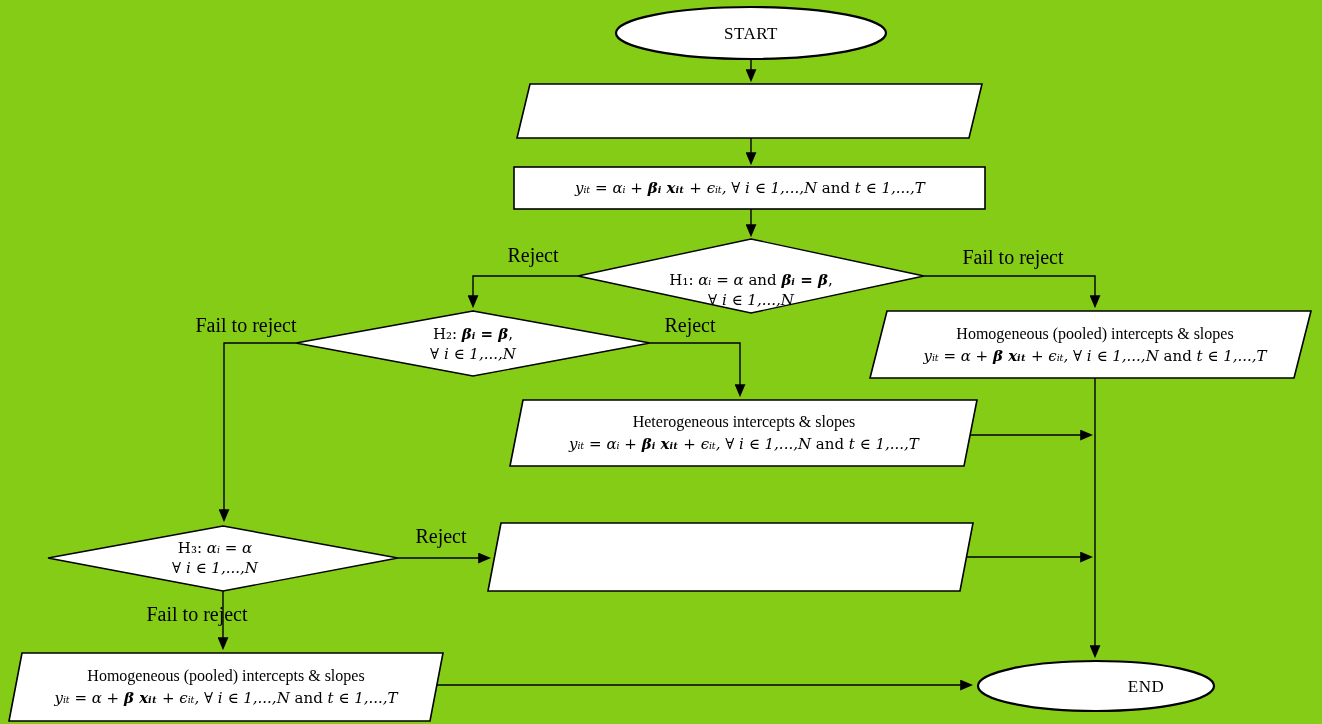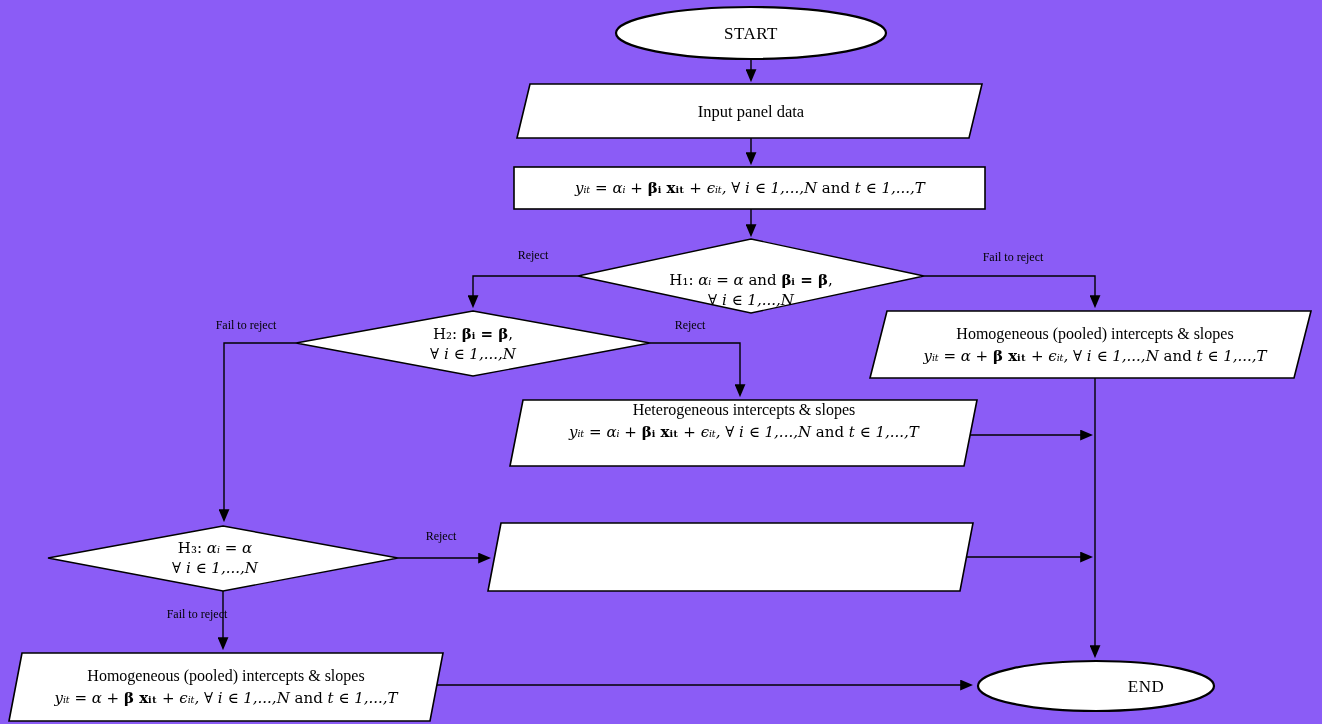--- a/index.html
+++ b/index.html
@@ -1,41 +1,41 @@
 <!DOCTYPE html>
 <html><head>
 <meta charset="utf-8">
 <style>
   html,body{margin:0;padding:0;background:#ffffff;}
   .stage{
-    position:relative;width:1322px;height:724px;background:#8b5cf6;
+    position:relative;width:1322px;height:724px;background:#84cc16;
     overflow:hidden;color:#000;
     font-family:"Liberation Serif","DejaVu Serif",serif;
   }
   svg.canvas{position:absolute;left:0;top:0;display:block;}
   .shape{fill:#ffffff;stroke:#000000;}
   .edge{fill:none;stroke:#000000;stroke-width:1.4;}
   .node-text{
     position:absolute;transform:translate(-50%,-50%);
     text-align:center;white-space:nowrap;line-height:21px;
   }
   .edge-label{
     position:absolute;transform:translate(-50%,-50%);
-    white-space:nowrap;font-size:12px;
+    white-space:nowrap;font-size:20px;
   }
   .serif{font-family:"Liberation Serif","DejaVu Serif",serif;}
   .math{font-family:"DejaVu Serif","DejaVu Sans",serif;}
   .terminal{font-size:17px;letter-spacing:0.5px;}
   .title{font-size:16px;}
   .inputline{font-size:16.5px;}
   .eq{font-size:15px;}
   .dec{line-height:20px;}
   .res{line-height:22px;}
   .run-i,.ital{font-style:italic;}
-  .run-bi{font-weight:700;}
+  .run-bi{font-style:italic;font-weight:700;}
 </style>
 </head>
 <body>
 
 <div class="stage">
 
   <svg class="canvas" width="1322" height="724" viewBox="0 0 1322 724">
     <defs>
       <marker id="ah" markerUnits="userSpaceOnUse" markerWidth="13" markerHeight="11" viewBox="0 0 12 10" refX="10" refY="5" orient="auto">
         <path d="M0,0 L12,5 L0,10 Z" fill="#000000"></path>
@@ -65,21 +65,20 @@
     <path class="edge" d="M970,435 L1091,435" marker-end="url(#ah)"></path>
     <path class="edge" d="M398,558 L489,558" marker-end="url(#ah)"></path>
     <path class="edge" d="M966,557 L1091,557" marker-end="url(#ah)"></path>
     <path class="edge" d="M223,591 L223,648" marker-end="url(#ah)"></path>
     <path class="edge" d="M437,685 L971,685" marker-end="url(#ah)"></path>
   </svg>
 
   <div class="node-text terminal" style="left:751px;top:33px">START</div>
 
   <div class="node-text" style="left:751px;top:111px">
-    <div class="inputline serif">Input panel data</div>
   </div>
 
   <div class="node-text math eq" style="left:750px;top:188px"><span class="run-i">yᵢₜ = αᵢ + </span><span class="run-bi">βᵢ xᵢₜ</span><span class="run-i"> + ϵᵢₜ, ∀ i ∈ 1,...,N</span><span> and </span><span class="run-i">t ∈ 1,...,T</span></div>
 
   <div class="node-text dec" style="left:751px;top:290px">
     <div class="math eq"><span>H₁: </span><span class="run-i">αᵢ = α</span><span> and </span><span class="run-bi">βᵢ = β</span><span>,</span></div>
     <div class="math eq ital">∀ i ∈ 1,...,N</div>
   </div>
 
   <div class="node-text dec" style="left:473px;top:344px">
@@ -90,21 +89,21 @@
   <div class="node-text dec" style="left:215px;top:558px">
     <div class="math eq"><span>H₃: </span><span class="run-i">αᵢ = α</span></div>
     <div class="math eq ital">∀ i ∈ 1,...,N</div>
   </div>
 
   <div class="node-text res" style="left:1095px;top:345px">
     <div class="title serif">Homogeneous (pooled) intercepts &amp; slopes</div>
     <div class="math eq"><span class="run-i">yᵢₜ = α + </span><span class="run-bi">β xᵢₜ</span><span class="run-i"> + ϵᵢₜ, ∀ i ∈ 1,...,N</span><span> and </span><span class="run-i">t ∈ 1,...,T</span></div>
   </div>
 
-  <div class="node-text res" style="left:744px;top:421px">
+  <div class="node-text res" style="left:744px;top:433px">
     <div class="title serif">Heterogeneous intercepts &amp; slopes</div>
     <div class="math eq"><span class="run-i">yᵢₜ = αᵢ + </span><span class="run-bi">βᵢ xᵢₜ</span><span class="run-i"> + ϵᵢₜ, ∀ i ∈ 1,...,N</span><span> and </span><span class="run-i">t ∈ 1,...,T</span></div>
   </div>
 
   <div class="node-text res" style="left:730px;top:557px">
   </div>
 
   <div class="node-text res" style="left:226px;top:687px">
     <div class="title serif">Homogeneous (pooled) intercepts &amp; slopes</div>
     <div class="math eq"><span class="run-i">yᵢₜ = α + </span><span class="run-bi">β xᵢₜ</span><span class="run-i"> + ϵᵢₜ, ∀ i ∈ 1,...,N</span><span> and </span><span class="run-i">t ∈ 1,...,T</span></div>

